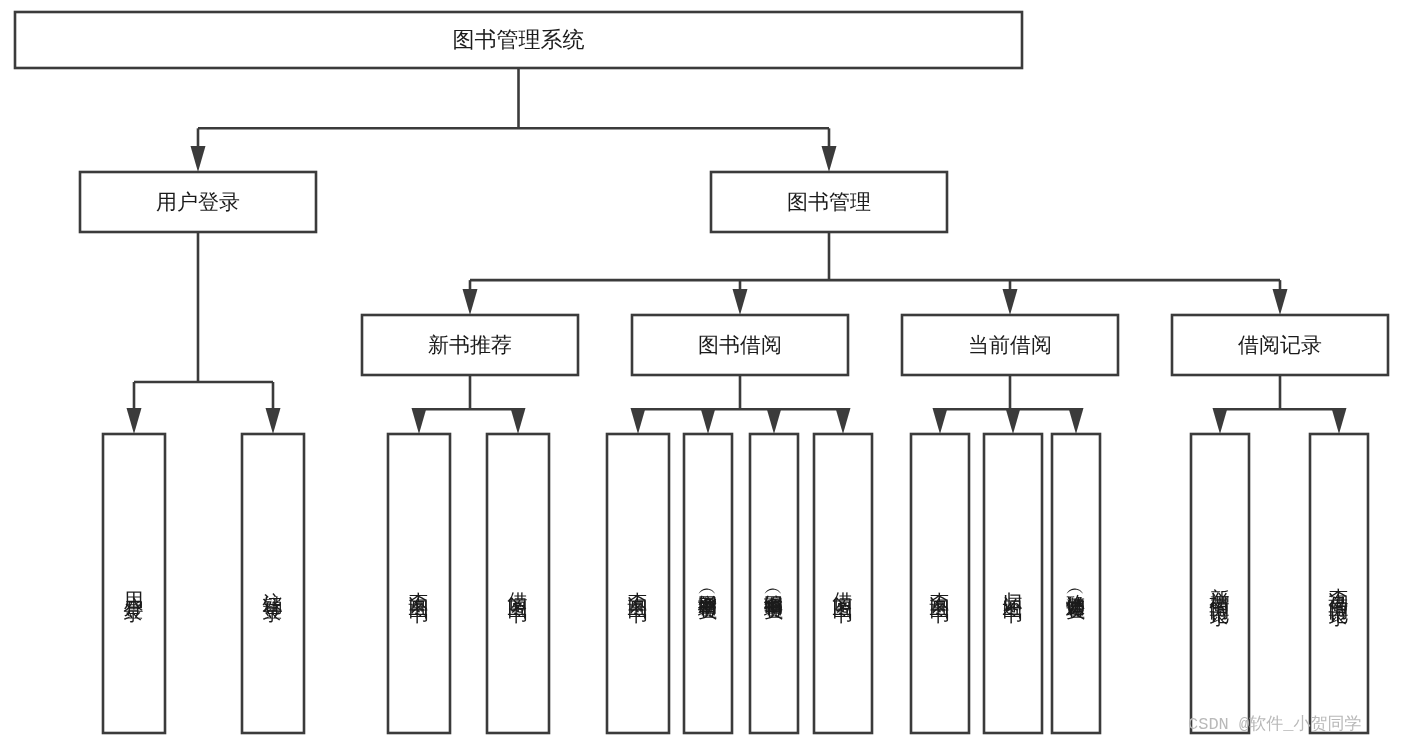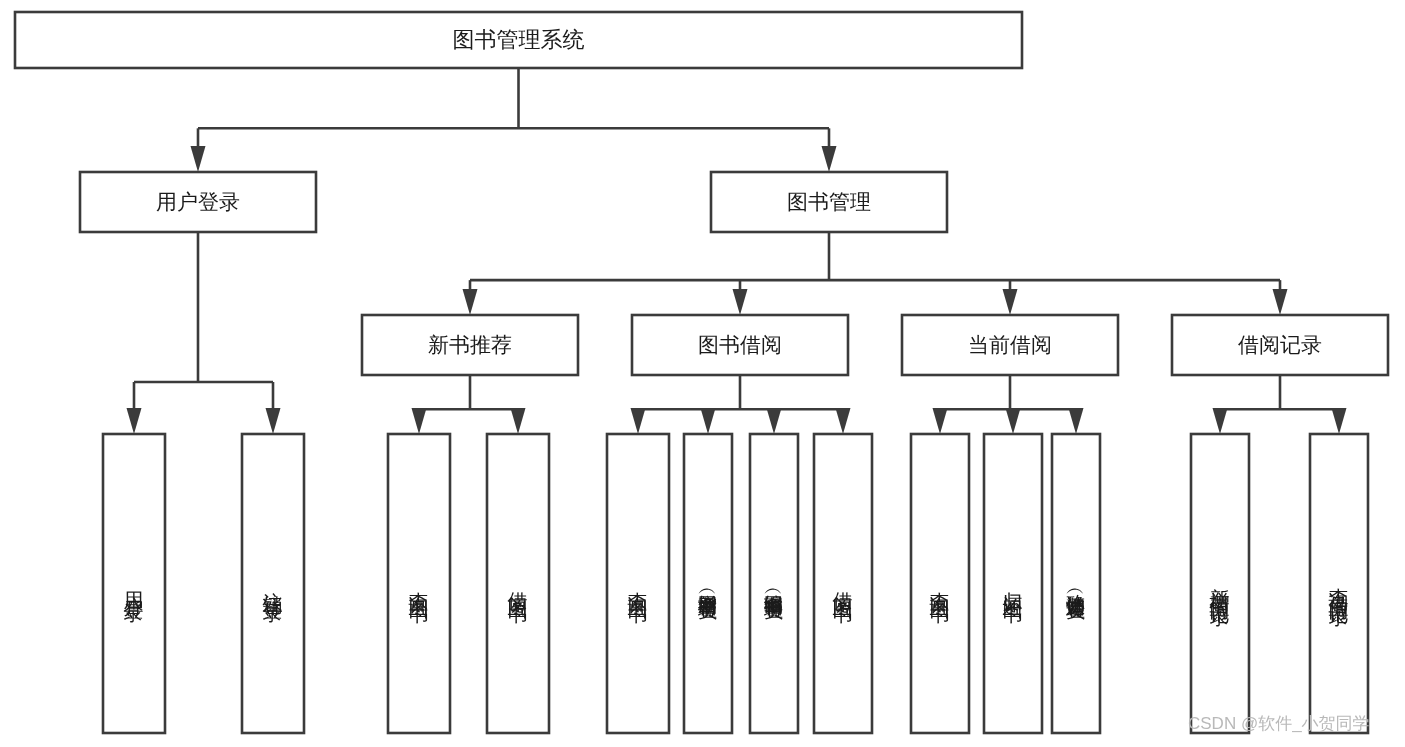--- a/index.html
+++ b/index.html
@@ -61,21 +61,21 @@
     display: flex;
     align-items: center;
     justify-content: center;
     white-space: nowrap;
     pointer-events: none;
   }
   .watermark {
     position: absolute;
     left: 1188px;
     top: 712px;
-    font-family: Liberation Sans, sans-serif;
+    font-family: Liberation Mono, monospace;
     font-size: 17px;
     color: #b9b9b9;
     white-space: nowrap;
   }
 </style>
 </head>
 <body>
 
 <div id="diagram-root">
   <svg class="diagram" id="diagram-svg" viewBox="0 0 1405 747">

